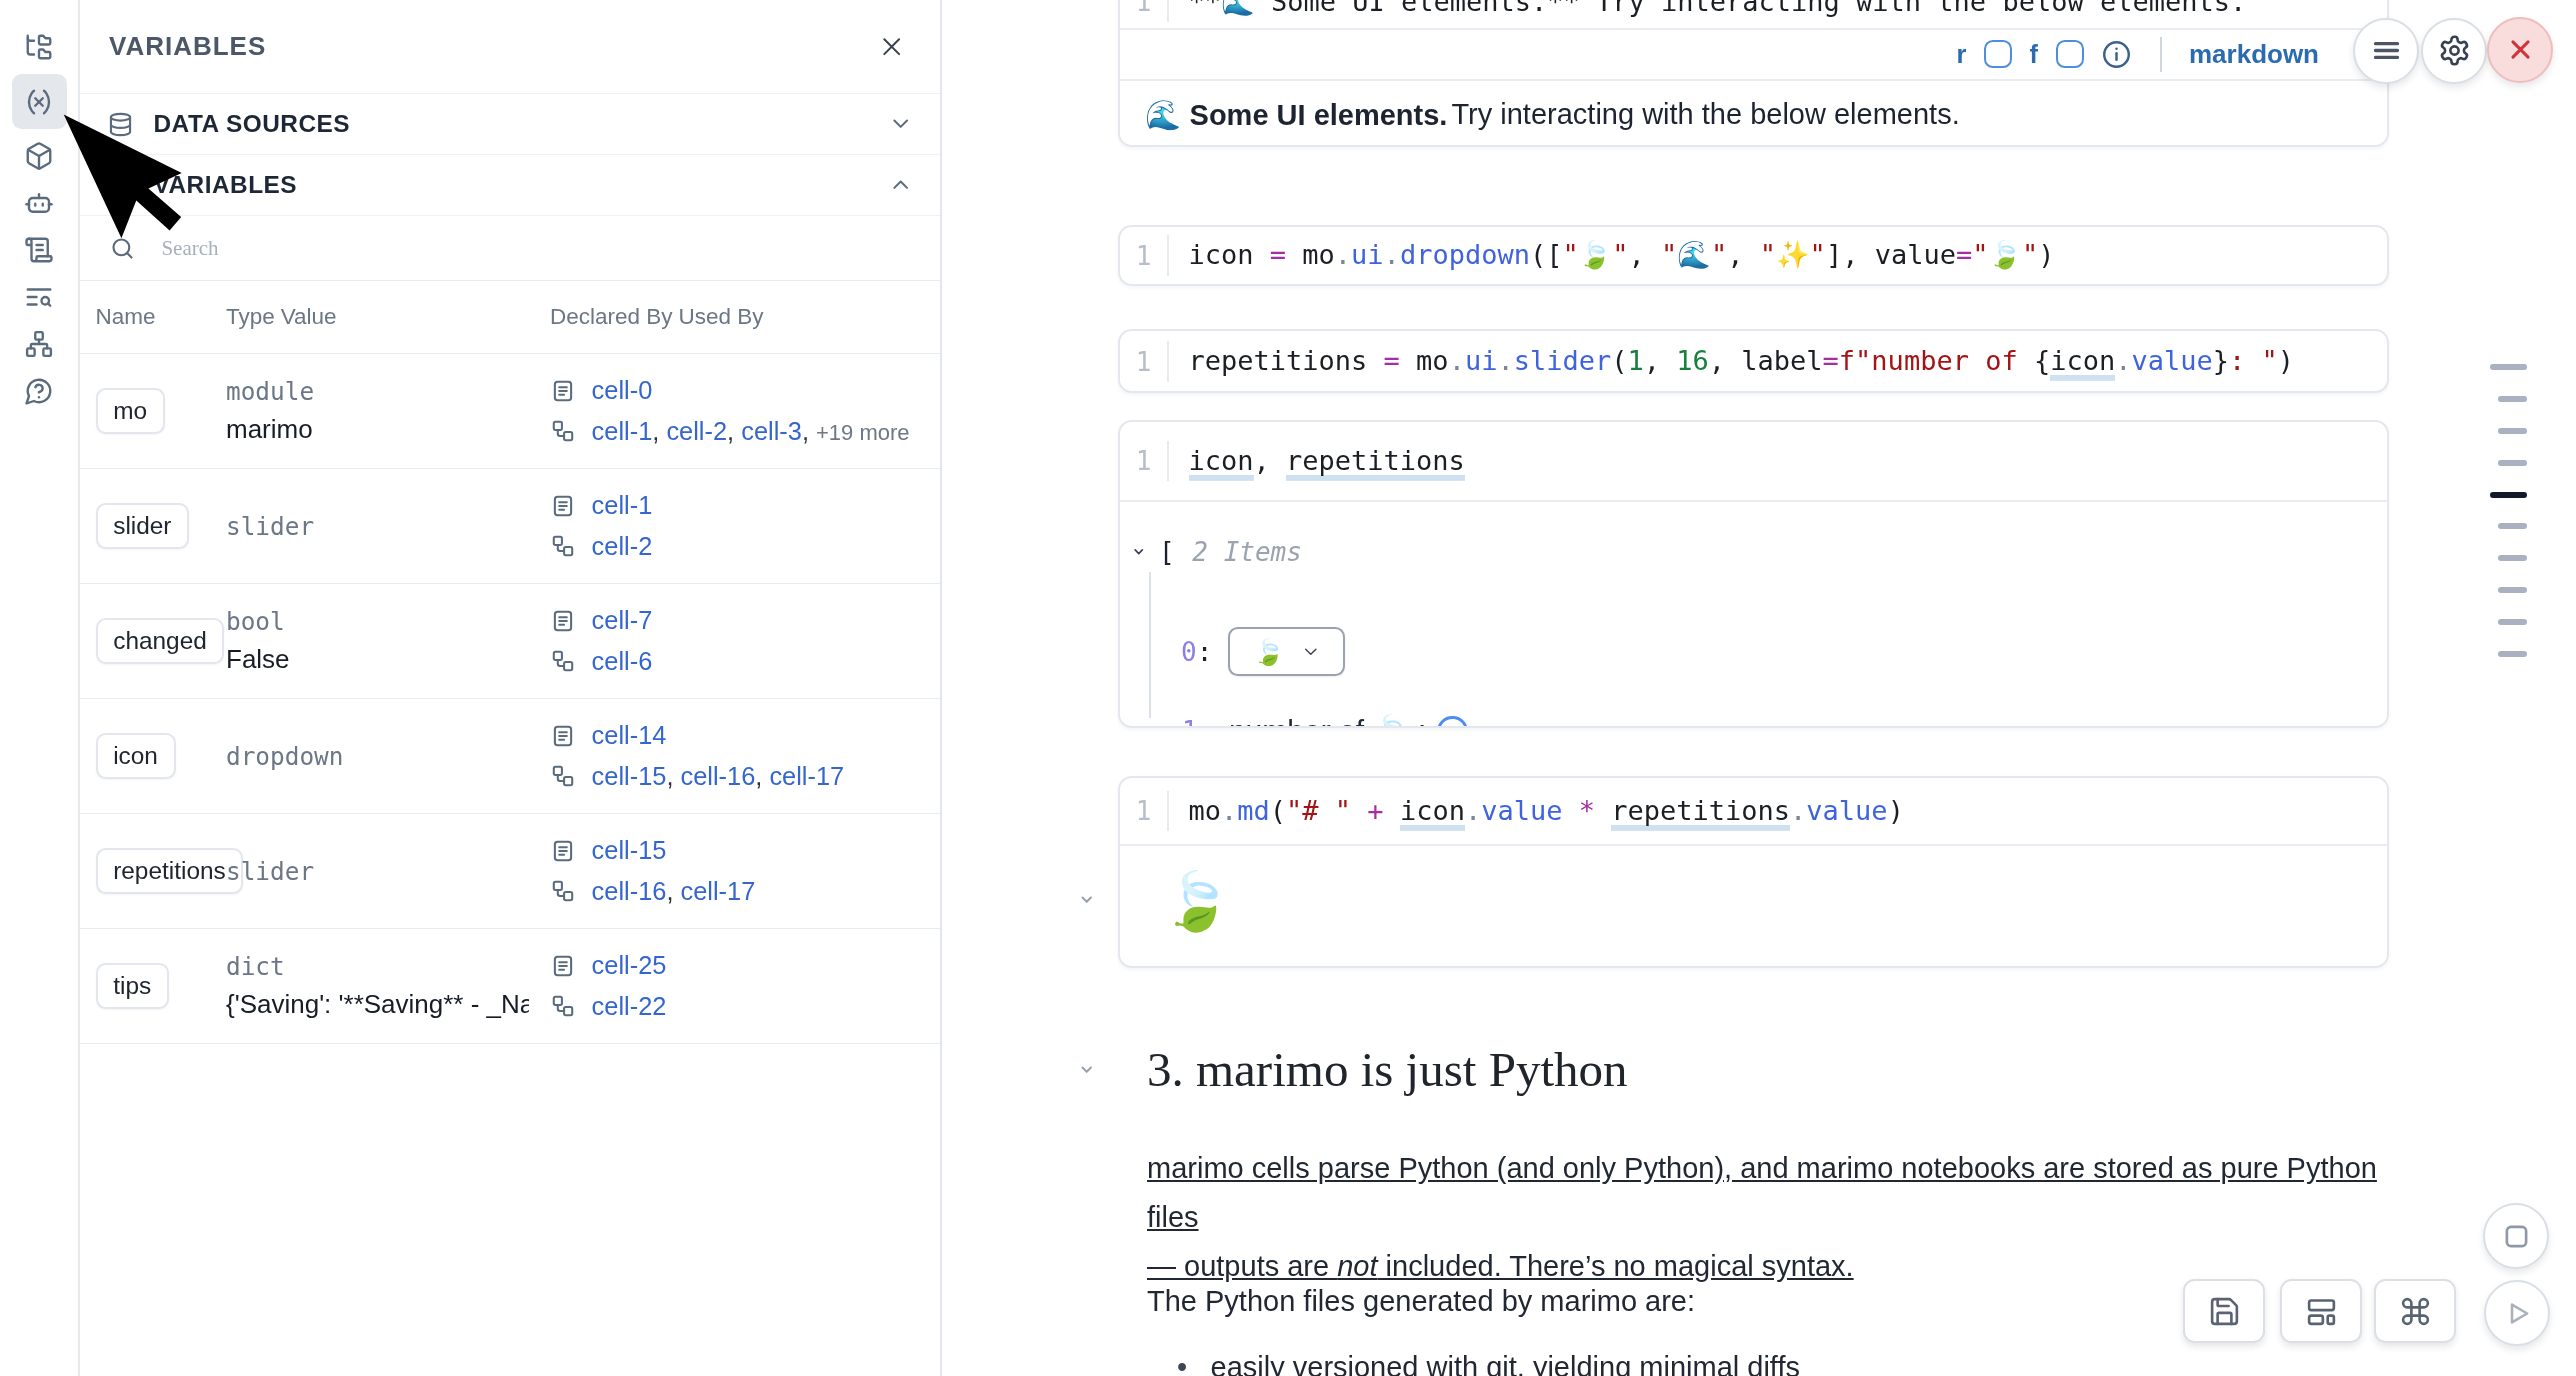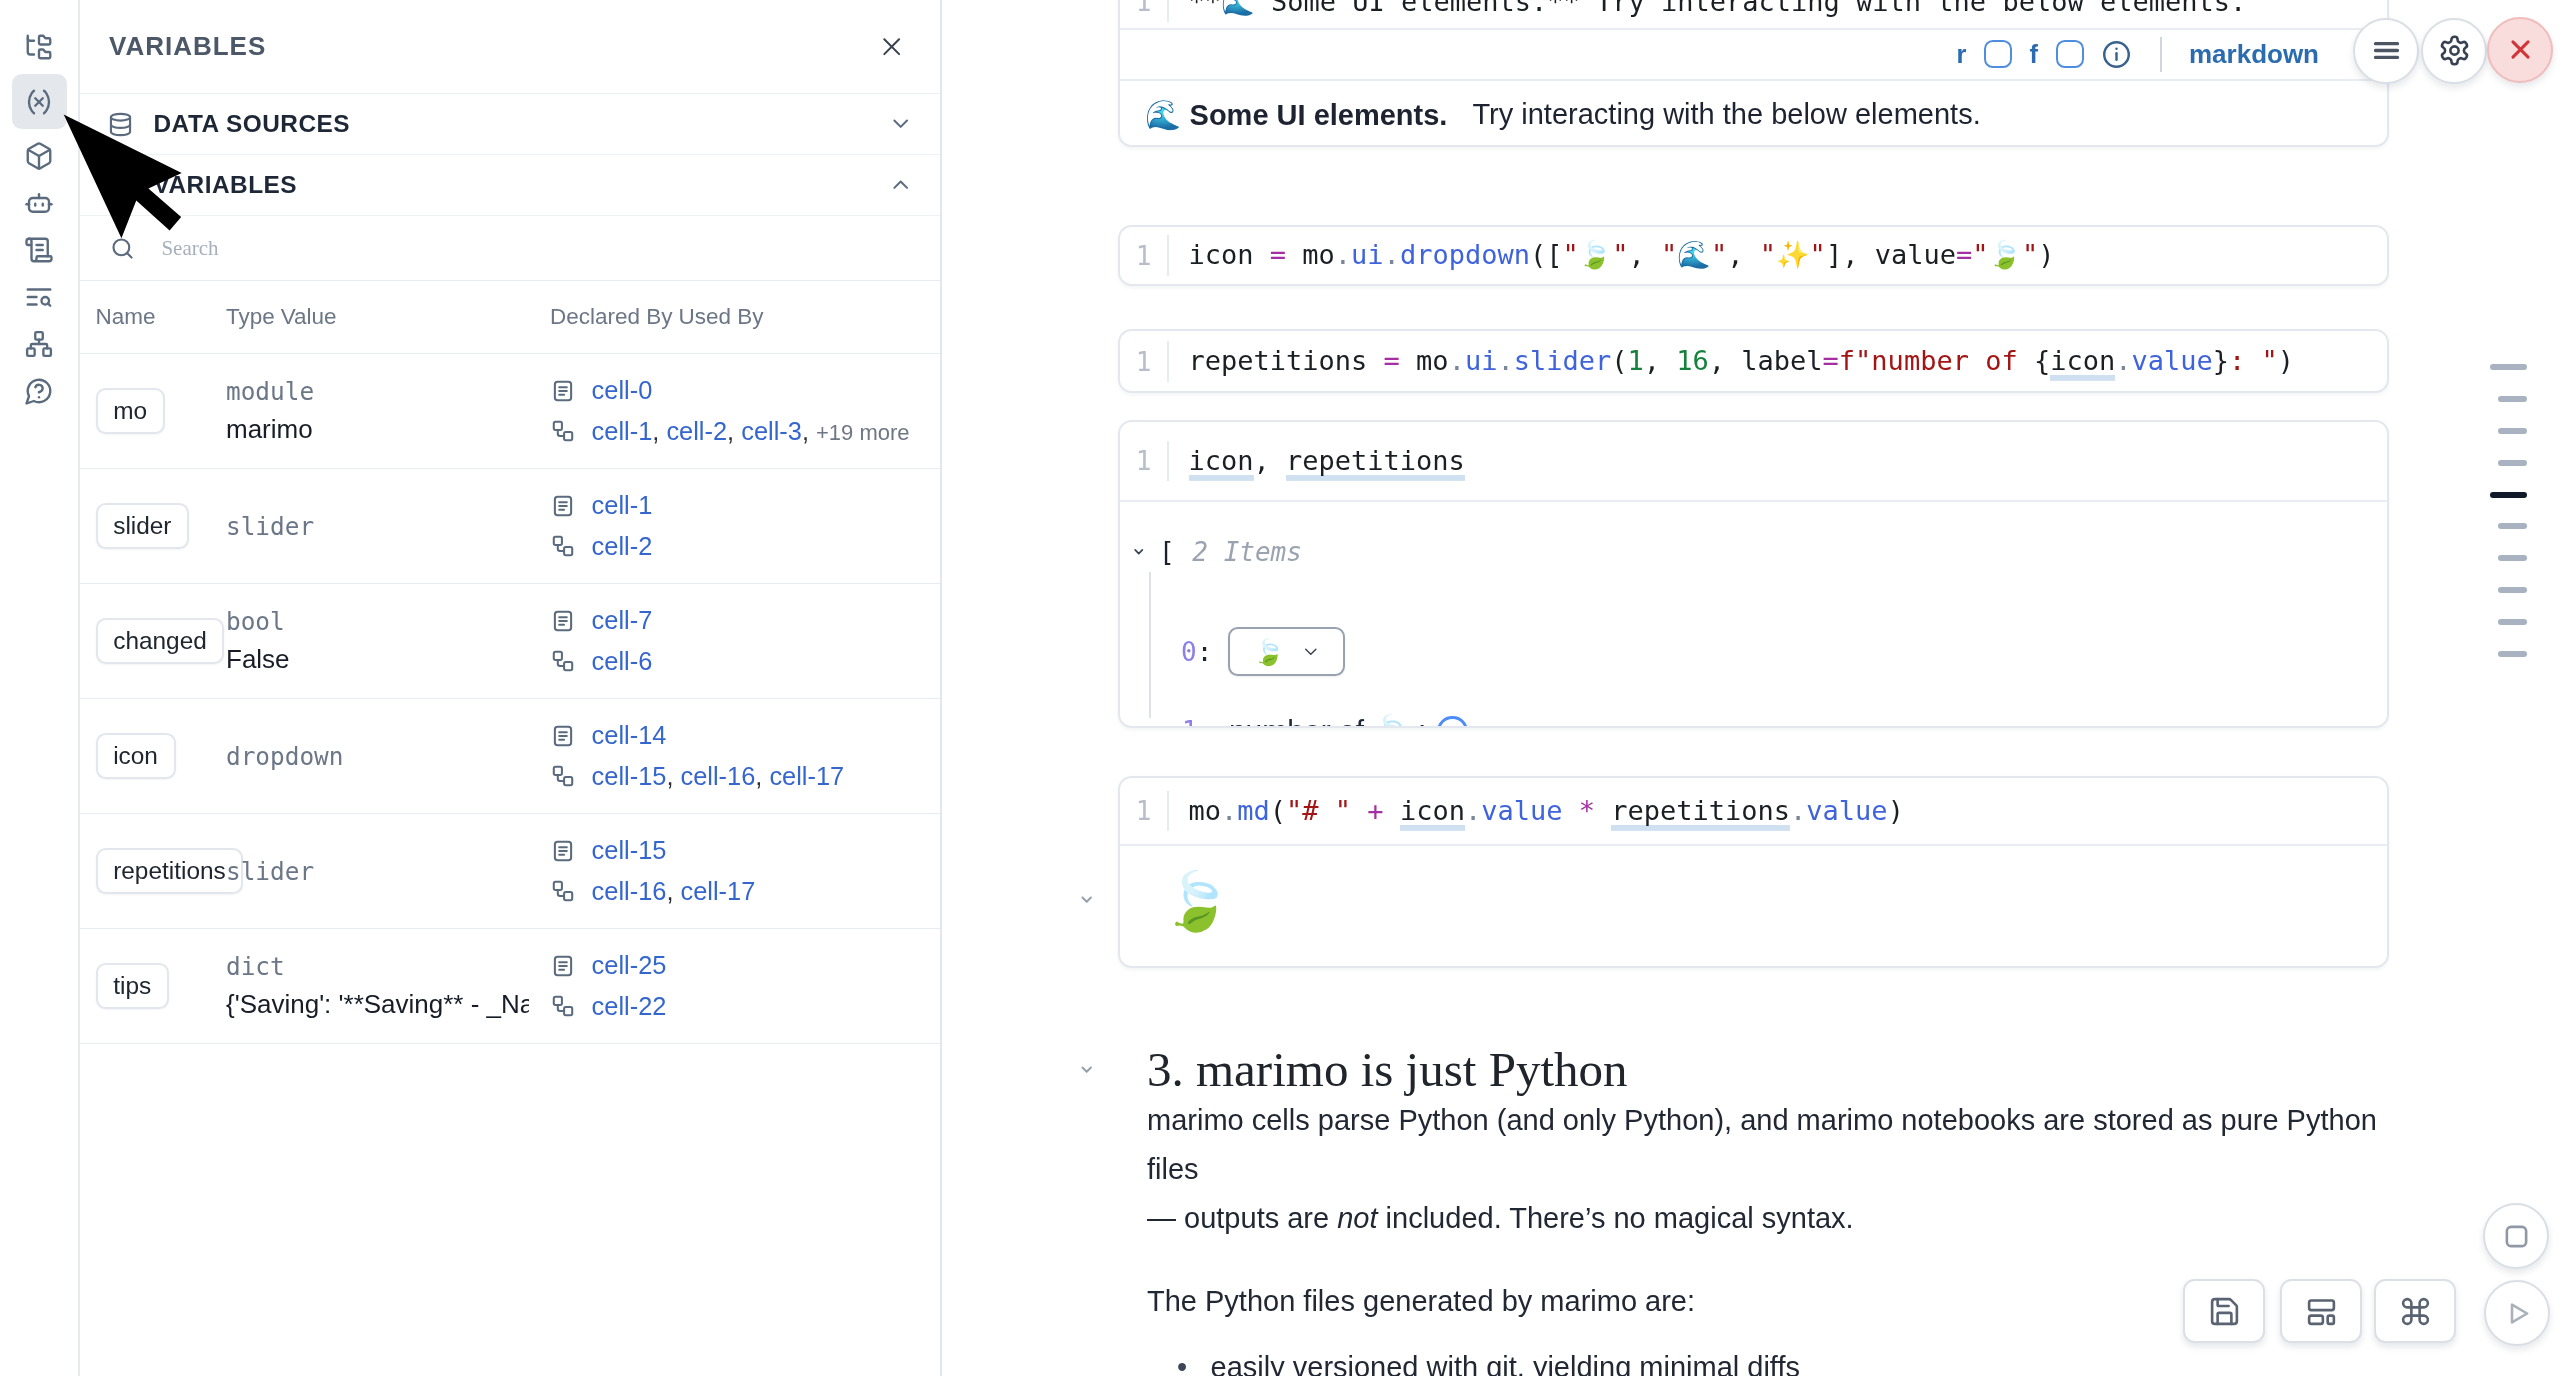--- a/index.html
+++ b/index.html
@@ -67,21 +67,21 @@
   .tk.u{background-image:linear-gradient(#cfe1f1,#cfe1f1);background-size:100% 5.9px;
         background-repeat:no-repeat;background-position:0 100%;padding-bottom:4.9px;}
   .cdiv{border-top:2px solid #e9edf2;}
   .cellfooter{display:flex;align-items:center;justify-content:flex-end;gap:17.6px;
               padding-right:68px;height:49px;color:#2b6cb0;}
   .ftog{font-size:25.4px;font-weight:bold;color:#2b6cb0;}
   .fbox{width:28px;height:28px;border:2.9px solid #4f8ede;border-radius:8.8px;box-sizing:border-box;}
   .fdiv{width:2px;height:35px;background:#cfd6df;margin:0 9.8px;}
   .flang{font-size:26px;font-weight:bold;color:#2b6cb0;}
   .mdout{display:flex;align-items:center;height:68px;padding-left:25.4px;font-size:29px;color:#1d2330;}
-  .mdout b{margin-right:25px;}
+  .mdout b{margin-right:4px;}
 
   
   .tree{position:relative;font-family:"DejaVu Sans Mono",monospace;font-size:26px;color:#1b222e;}
   .t-row1{position:absolute;left:7.8px;top:35px;display:flex;align-items:center;gap:9.8px;}
   .t-chev svg{width:21.5px;height:21.5px;}
   .t-items{color:#9aa3af;font-style:italic;margin-left:7.8px;}
   .t-guide{position:absolute;left:29px;top:70px;width:2px;height:146px;background:#dde2e9;}
   .t-idx{color:#8b7fe8;}
   .t-colon{color:#1b222e;margin-right:15.6px;}
   .t-r2{position:absolute;left:61px;top:125px;display:flex;align-items:center;}
@@ -515,21 +515,21 @@
           <path d="m8 10 4 4 4-4"></path>
         </svg>
     </span>
     <span class="fold" style="left:1074px;top:1057px;">
       <svg viewBox="0 0 24 24" class="icn" style="stroke:#97a1ad;">
           <path d="m8 10 4 4 4-4"></path>
         </svg>
     </span>
 
     <h1 class="md-h1" style="margin:0;font-weight:400;">3. marimo is just Python</h1>
-    <div class="md-p" style="top:1096px;">
+    <div class="md-p" style="top:1144px;text-decoration:underline;">
       <span style="display:block;">marimo cells parse Python (and only Python), and marimo notebooks are stored as pure Python files</span>
       <span style="display:block;"><span>— outputs are </span><i>not</i><span> included. There’s no magical syntax.</span></span>
     </div>
     <div class="md-p" style="top:1277px;">The Python files generated by marimo are:</div>
     <div class="md-li">
       <span class="dot">•</span>
       <span>easily versioned with git, yielding minimal diffs</span>
     </div>
   </main>
 

